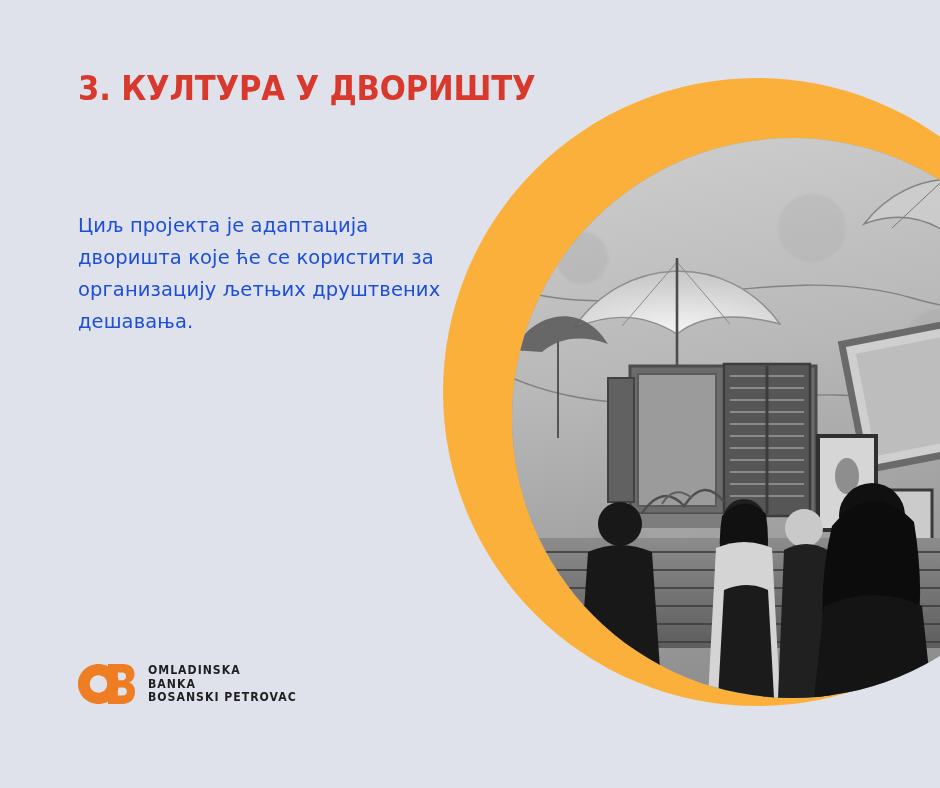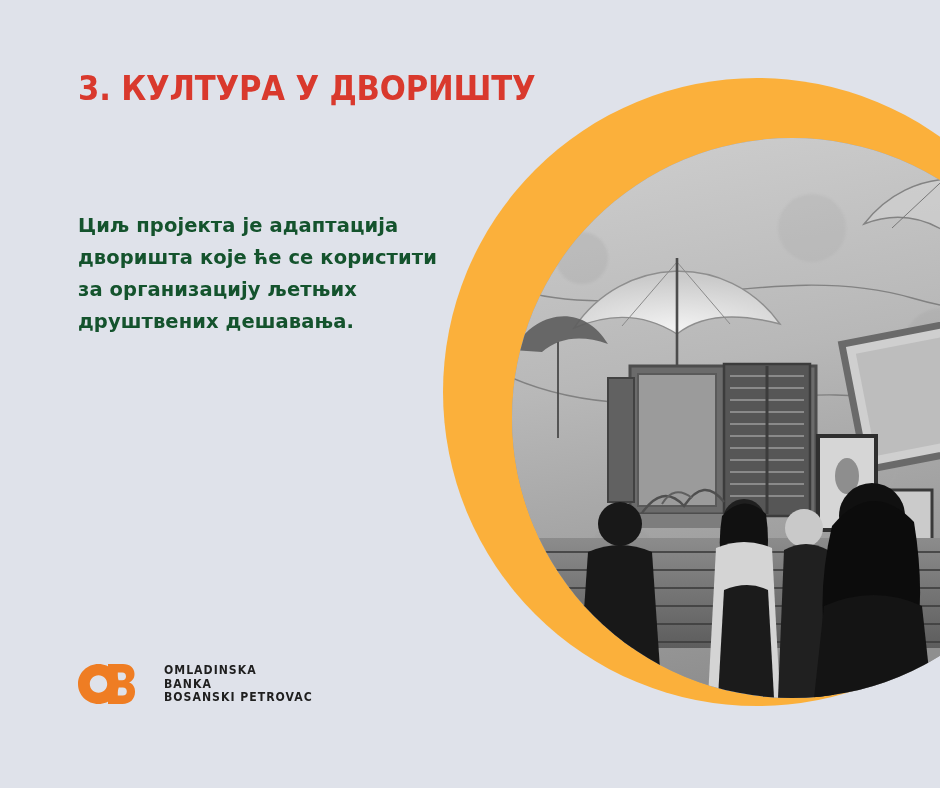--- a/index.html
+++ b/index.html
@@ -82,38 +82,38 @@
     line-height: 1;
     transform: scaleX(0.93);
     transform-origin: left center;
     white-space: nowrap;
   }
 
   .body-block {
     position: absolute;
     left: 0;
     width: 372px;
-    color: #14532d;
+    color: #1d4ed8;
     font-size: 19.5px;
     line-height: 32px;
-    font-weight: 700;
+    font-weight: 400;
     letter-spacing: 0.1px;
   }
 
   .body-block.first  { top: 190px; }
   .body-block.second { top: 360px; }
 
   
   .logo {
     position: absolute;
     left: 0;
     top: 664px;
     display: flex;
     align-items: center;
-    gap: 29px;
+    gap: 13px;
   }
 
   .logo-mark {
     width: 57px;
     height: 40px;
     flex: 0 0 auto;
   }
 
   .logo-mark svg { display: block; }
 

